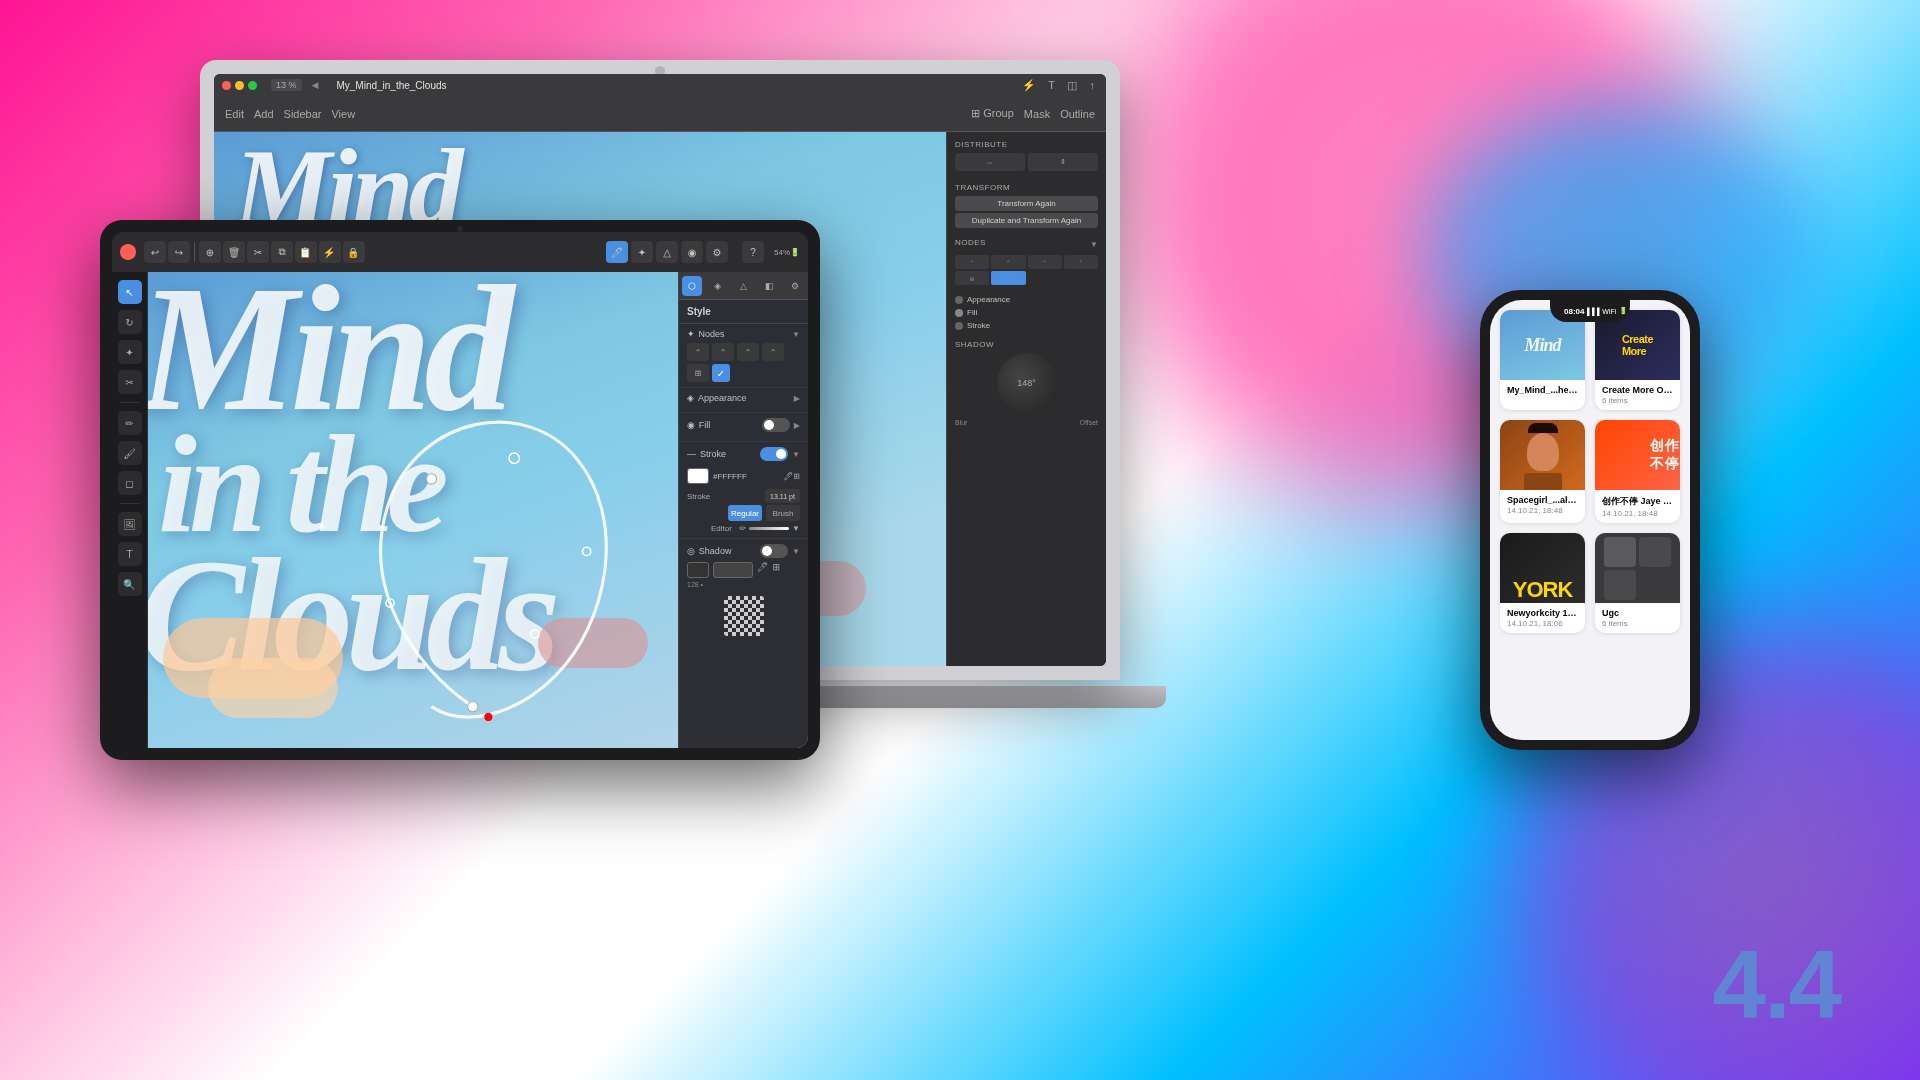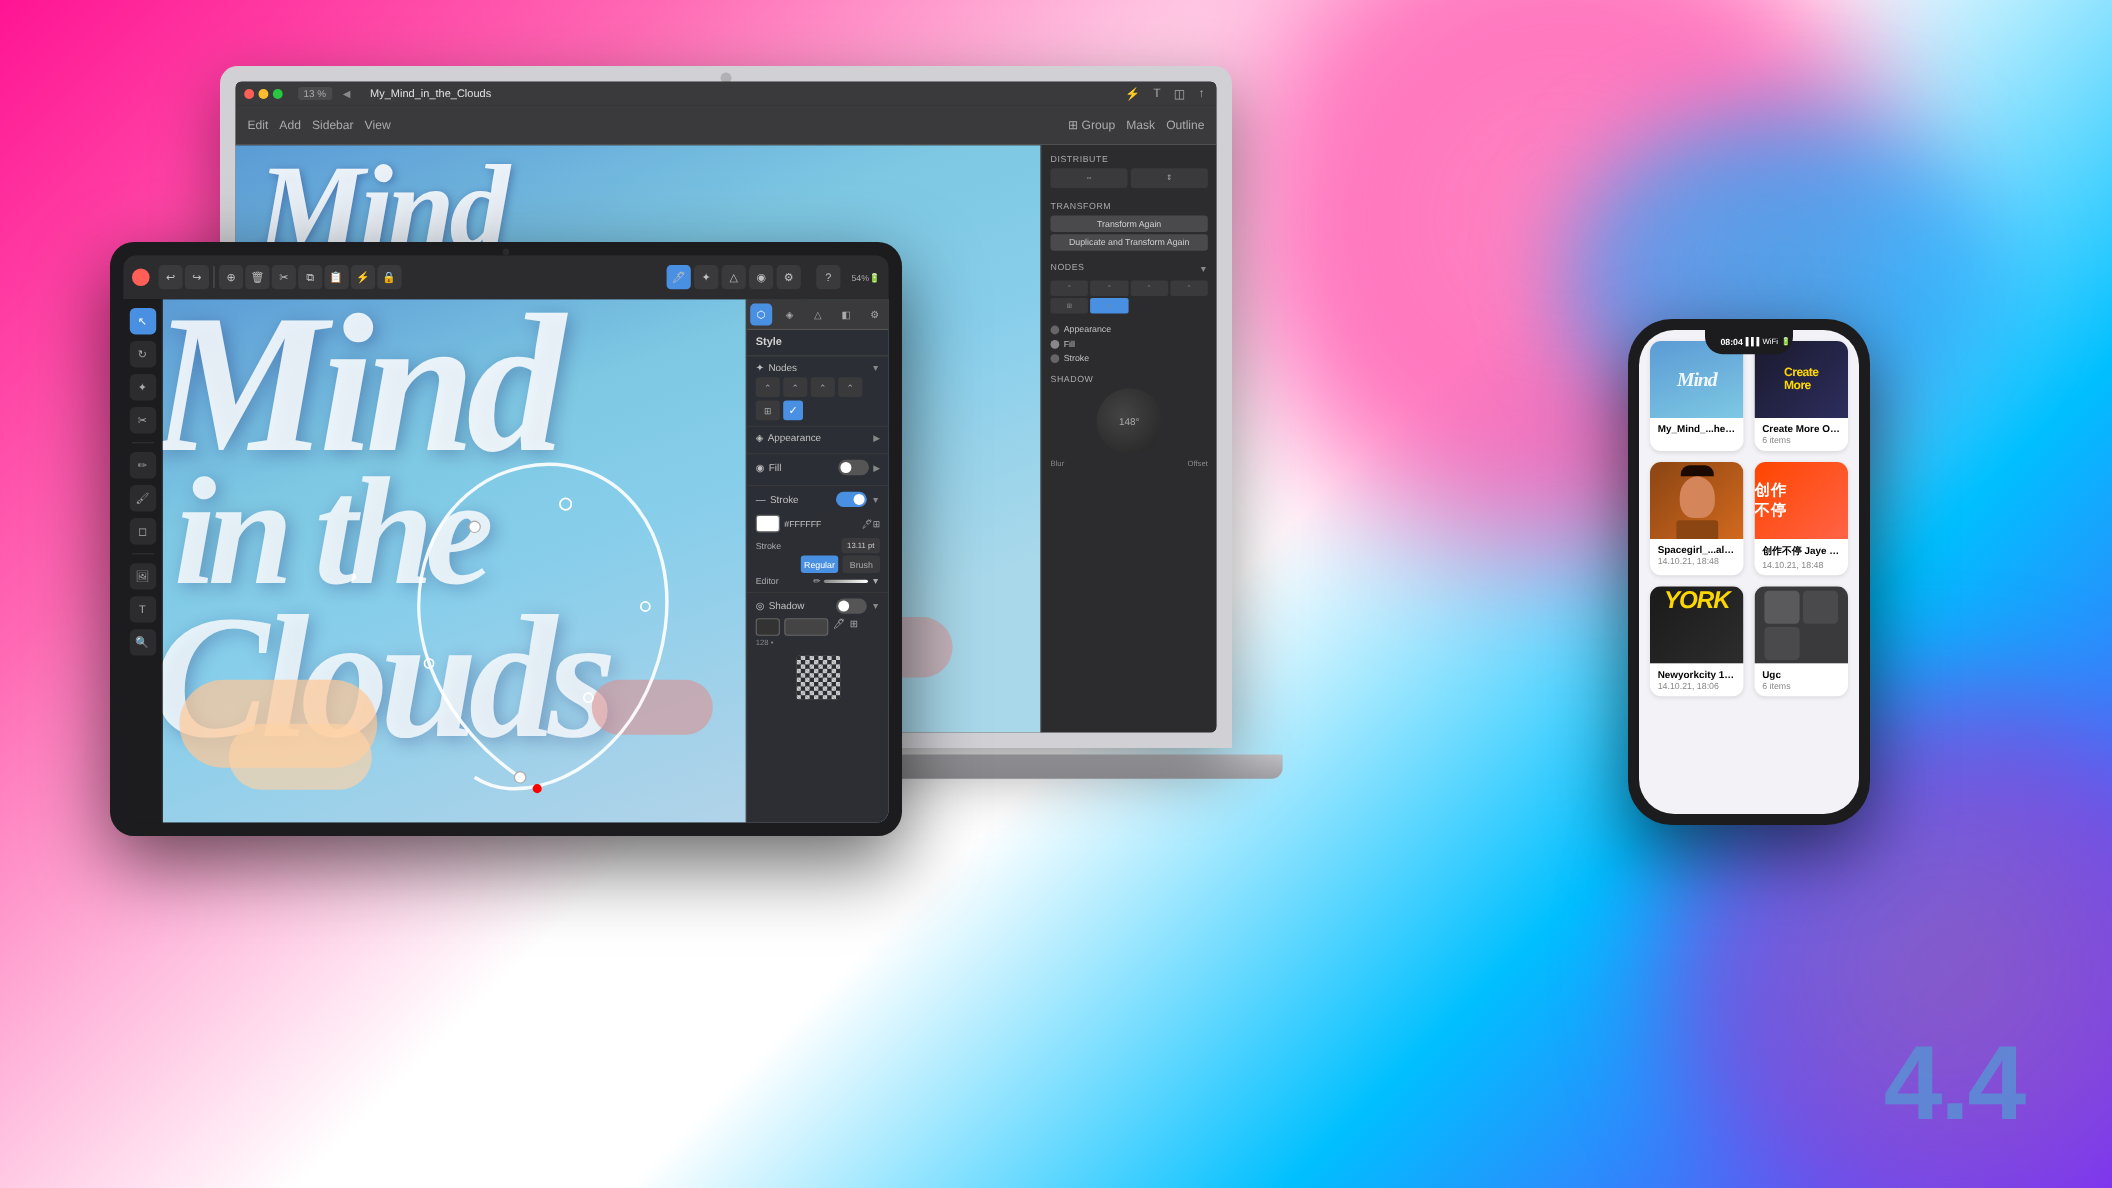--- a/index.html
+++ b/index.html
@@ -786,36 +786,35 @@
       background: linear-gradient(135deg, #8B4513, #D2691E);
       display: flex;
       align-items: center;
       justify-content: center;
     }
 
     .grid-thumb-create2 {
       background: linear-gradient(135deg, #ff4500, #ff6347);
       display: flex;
       align-items: center;
-      justify-content: flex-start;
+      justify-content: flex-end;
       font-size: 16px;
       font-weight: 900;
       color: white;
     }
 
     .grid-thumb-york {
       background: linear-gradient(135deg, #1a1a1a, #2d2d2d);
       display: flex;
-      align-items: flex-start;
+      align-items: flex-end;
       justify-content: center;
       font-size: 20px;
       font-weight: 900;
       color: #ffd700;
       letter-spacing: -1px;
-      font-style: italic;
     }
 
     .grid-thumb-ugc {
       background: #3a3a3c;
       display: flex;
       align-items: center;
       justify-content: center;
     }
 
     .grid-info {
@@ -1186,21 +1185,21 @@
                 <span>Stroke</span>
                 <div class="input-small">13.11 pt</div>
               </div>
 
               <div class="brush-row">
                 <div class="node-btn active" style="flex:1;height:16px;font-size:8px;">Regular</div>
                 <div class="node-btn" style="flex:1;height:16px;font-size:8px;">Brush</div>
               </div>
 
               <div style="display:flex;align-items:center;justify-content:space-between;margin-top:3px;">
-                <span style="font-size:8px;color:#aaa;">Editor</span>
+                <span style="font-size:8px;color:#aaa;margin-left:24px;">Editor</span>
                 <div style="display:flex;gap:3px;align-items:center;">
                   <span style="font-size:8px;color:#aaa;">✏</span>
                   <div style="width:40px;height:3px;background:linear-gradient(90deg,#888,#fff);border-radius:2px;"></div>
                   <span style="font-size:8px;color:#aaa;">▼</span>
                 </div>
               </div>
             </div>
 
             <div class="shadow-section">
               <div class="style-section-header">

